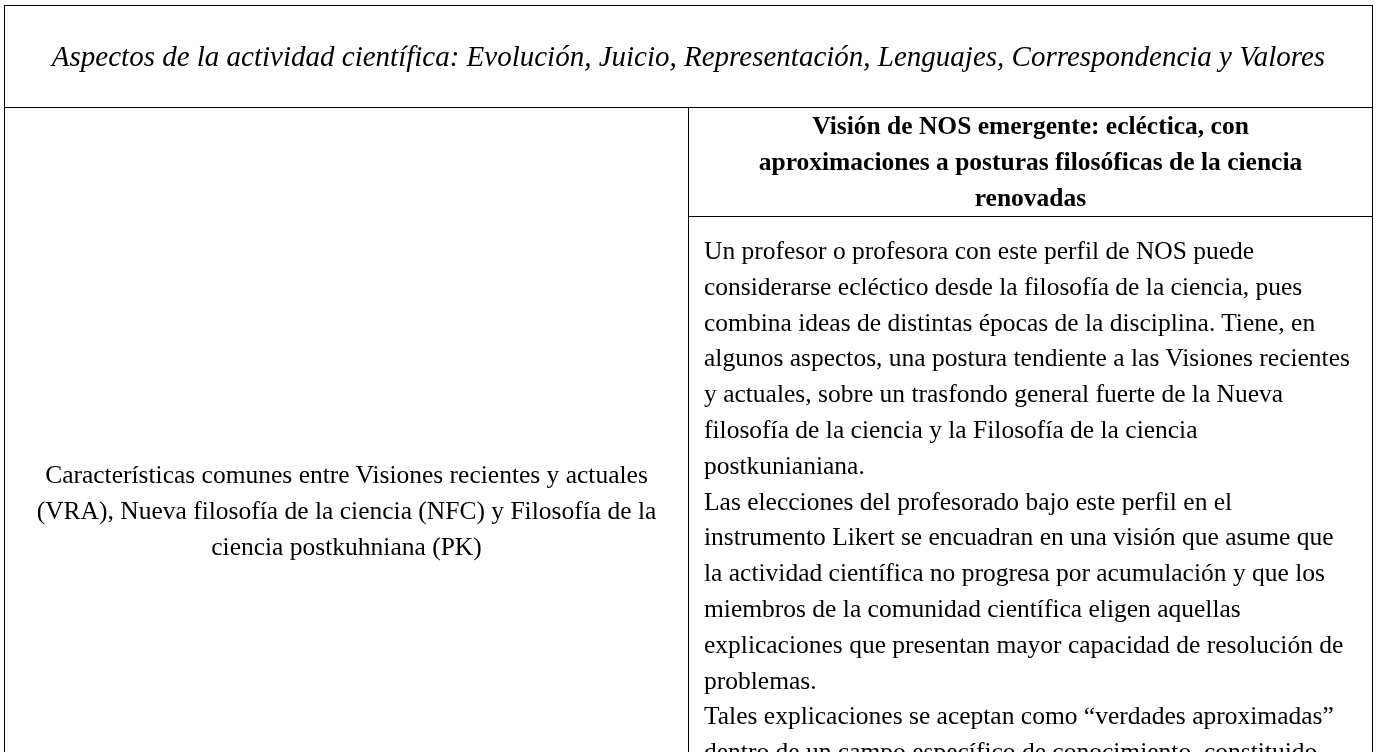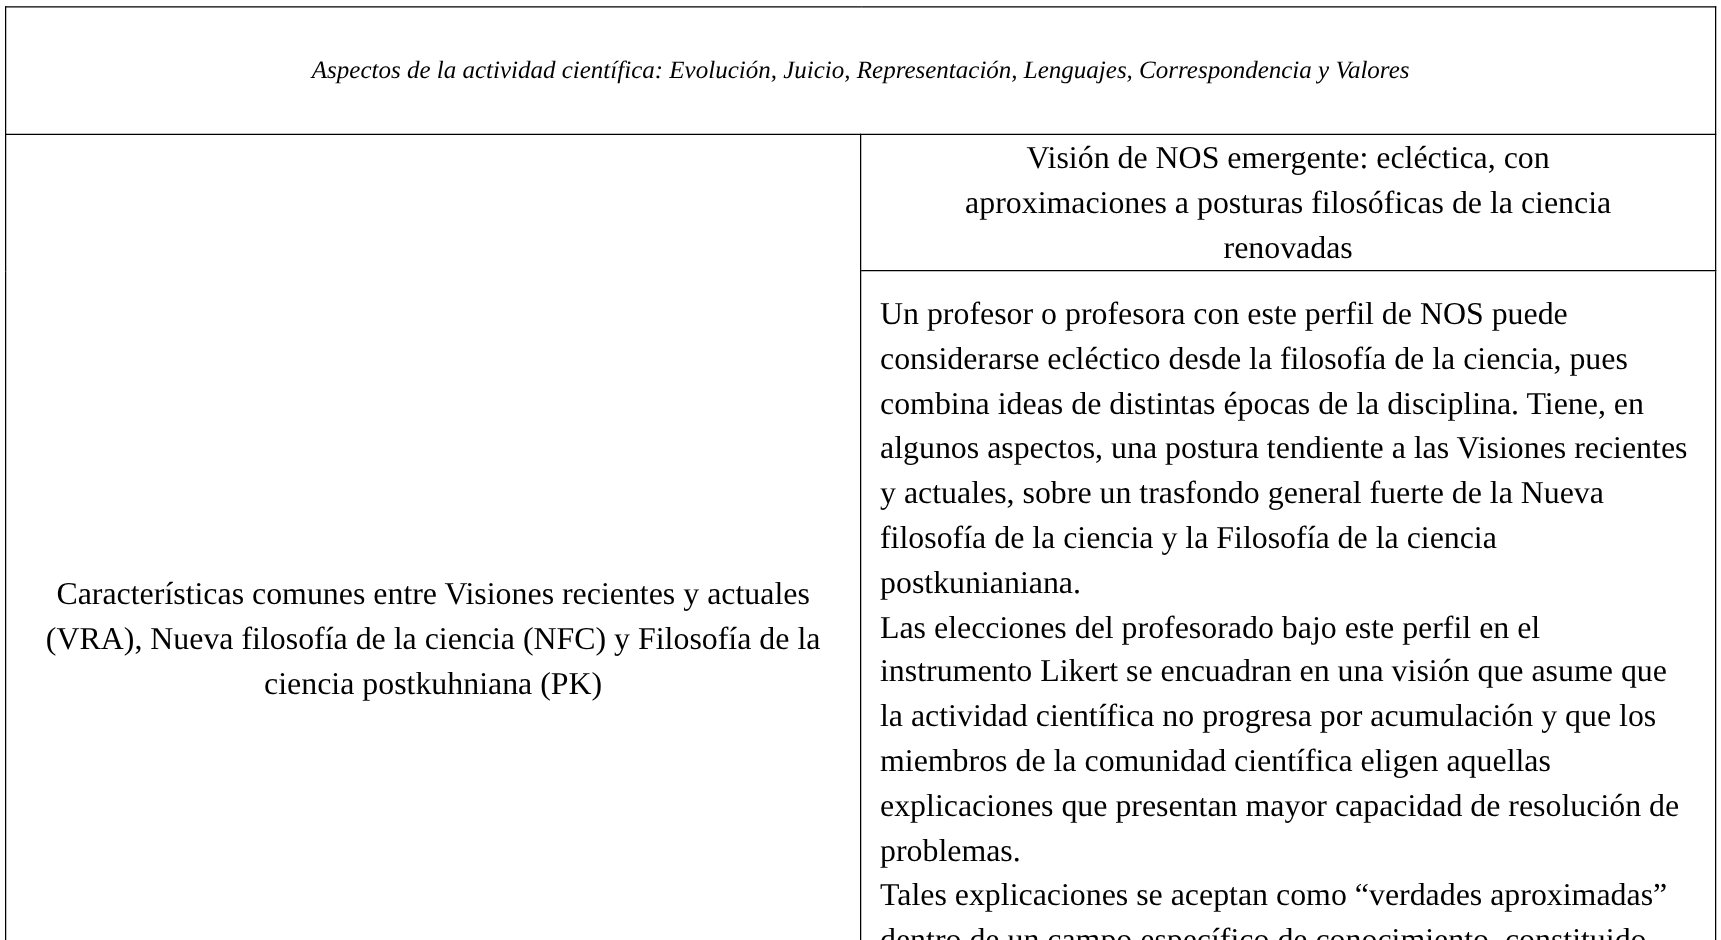--- a/index.html
+++ b/index.html
@@ -25,37 +25,38 @@
   }
   table.nos td {
     border: 1.5px solid #000;
     padding: 0;
     vertical-align: middle;
   }
   .header-cell {
     height: 101px;
     text-align: center;
     font-style: italic;
-    font-size: 20px;
+    font-size: 29px;
     line-height: 37px;
     padding: 0 40px !important;
   }
   .left-cell {
     width: 351px;
     text-align: center;
     font-size: 25.5px;
     line-height: 36px;
     padding: 0 30px !important;
   }
   .sub-header {
     height: 105px;
     text-align: center;
     font-size: 25.5px;
     line-height: 36px;
     padding: 0 60px !important;
+    font-weight: bold;
   }
   .body-cell {
     height: 531px;
     font-size: 25.5px;
     line-height: 35.8px;
     padding: 0 20px 0 15px !important;
     vertical-align: top !important;
   }
   .body-cell .inner {
     padding-top: 16px;

